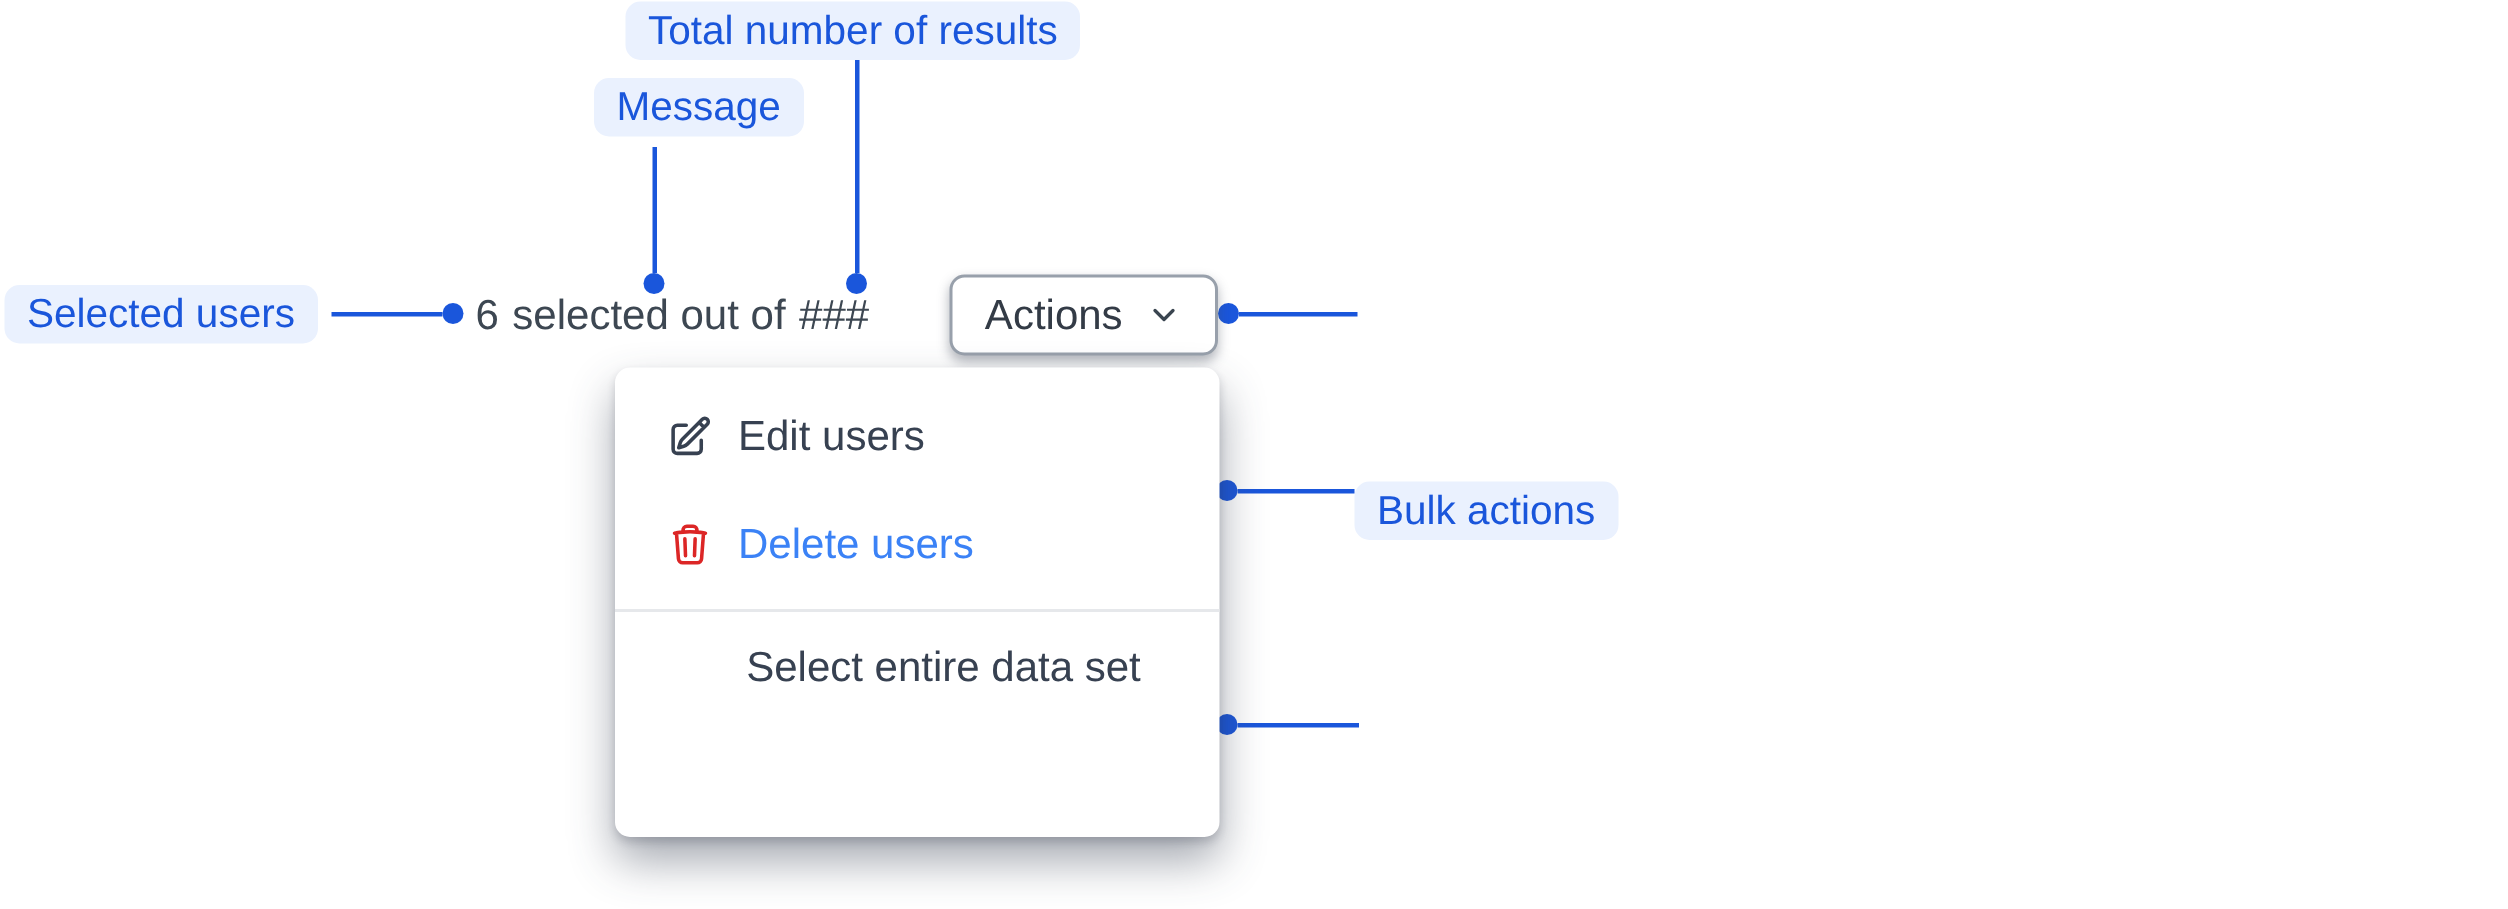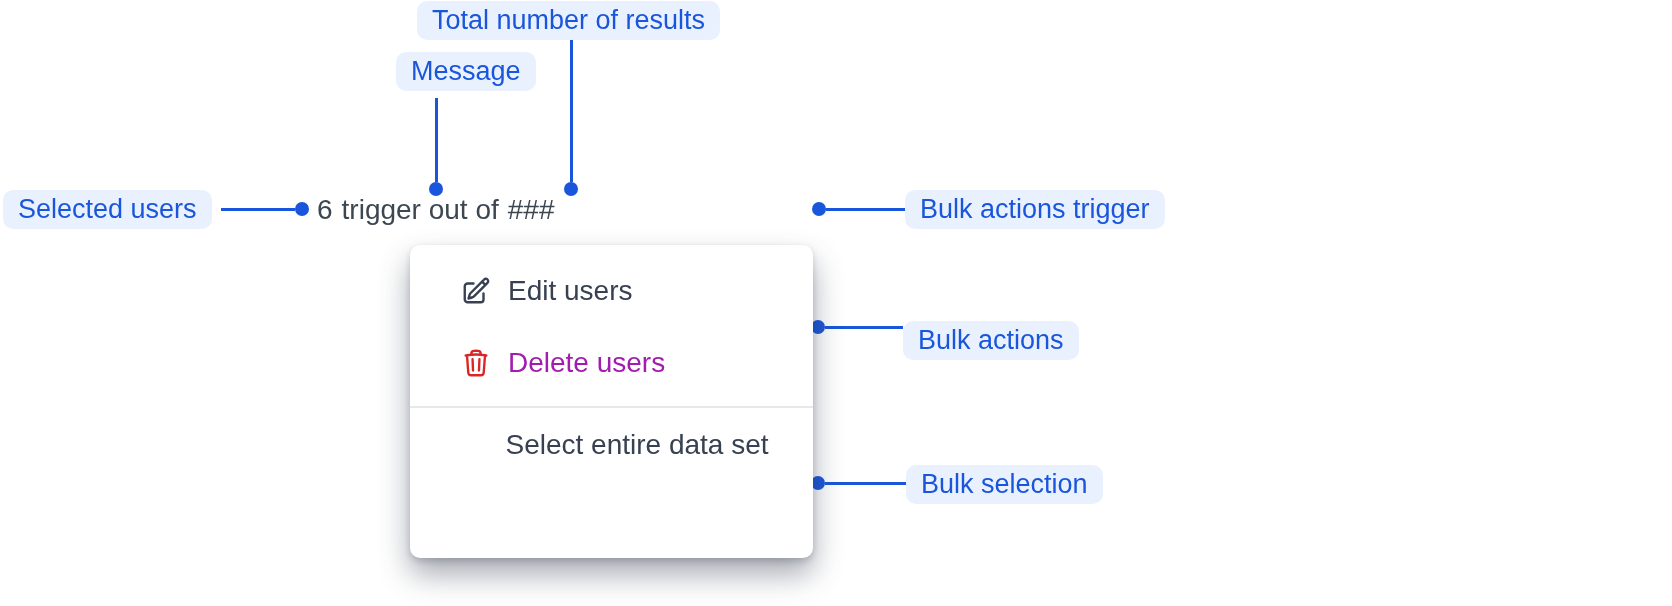--- a/index.html
+++ b/index.html
@@ -60,43 +60,41 @@
     left: 410px; top: 245px;
     width: 403px; height: 313px;
     background: #ffffff;
     border-radius: 10px;
     box-shadow: 0 3px 6px rgba(31, 41, 55, 0.18), 0 16px 30px rgba(55, 65, 81, 0.45);
   }
   .menu-item {
     position: absolute;
     left: 0; width: 100%; height: 48px;
     display: flex; align-items: center; gap: 17px;
-    padding-left: 51px;
+    padding-left: 35px;
     font-size: 28px; color: #374151;
     background: transparent;
   }
-  .menu-item.danger { color: #a21caf; }
+  .menu-item.danger { color: #3b82f6; }
   .menu-item svg { width: 30px; height: 30px; flex: none; }
   .menu-divider {
     position: absolute;
     left: 0; top: 161px; width: 100%; height: 2px;
     background: #E6E8EB;
   }
 </style>
 </head>
 <body>
 
 <div class="canvas">
 
   <div class="callout" style="left:417px; top:1px;">Total number of results</div>
   <div class="callout" style="left:368px; top:52px;margin-left:28px;">Message</div>
   <div class="callout" style="left:3px; top:190px;">Selected users</div>
-  <div class="callout" style="left:905px; top:190px;">Bulk actions trigger</div>
   <div class="callout" style="left:903px; top:321px;">Bulk actions</div>
-  <div class="callout" style="left:906px; top:465px;">Bulk selection</div>
 
   <div class="vline" style="left:569.5px; top:40px; height:142px;"></div>
   <div class="dot" style="left:564px; top:182px;"></div>
 
   <div class="vline" style="left:434.5px; top:98px; height:84px;"></div>
   <div class="dot" style="left:429px; top:182px;"></div>
 
   <div class="hline" style="left:221px; top:207.5px; width:74px;"></div>
   <div class="dot" style="left:295px; top:202px;"></div>
 
@@ -104,24 +102,32 @@
   <div class="hline" style="left:826px; top:207.5px; width:79px;"></div>
 
   <div class="dot" style="left:811px; top:320px;"></div>
   <div class="hline" style="left:825px; top:325.5px; width:78px;"></div>
 
   <div class="dot" style="left:811px; top:476px;"></div>
   <div class="hline" style="left:825px; top:481.5px; width:81px;"></div>
 
   <div class="selection-text">
     <span>6</span>
-    <span>trigger out of</span>
+    <span>selected out of</span>
     <span>###</span>
   </div>
 
+  <button class="actions-btn">
+    <span>Actions</span>
+    <span style="display:flex;">
+      <svg viewBox="0 0 24 24" fill="none" stroke="#3A4550" stroke-width="2.2" stroke-linecap="round" stroke-linejoin="round">
+          <path d="m6 9 6 6 6-6"></path>
+        </svg>
+    </span>
+  </button>
 
   <div class="menu">
 
     <div class="menu-item" style="top:22px;">
       <span style="display:flex;">
         <svg viewBox="0 0 24 24" fill="none" stroke="#374151" stroke-width="1.9" stroke-linecap="round" stroke-linejoin="round">
           <path d="m16.862 4.487 1.687-1.688a1.875 1.875 0 1 1 2.652 2.652L10.582 16.07a4.5 4.5 0 0 1-1.897 1.13L6 18l.8-2.685a4.5 4.5 0 0 1 1.13-1.897l8.932-8.931Zm0 0L19.5 7.125M18 14v4.75A2.25 2.25 0 0 1 15.75 21H5.25A2.25 2.25 0 0 1 3 18.75V8.25A2.25 2.25 0 0 1 5.25 6H10"></path>
         </svg>
       </span>
       <span>Edit users</span>

